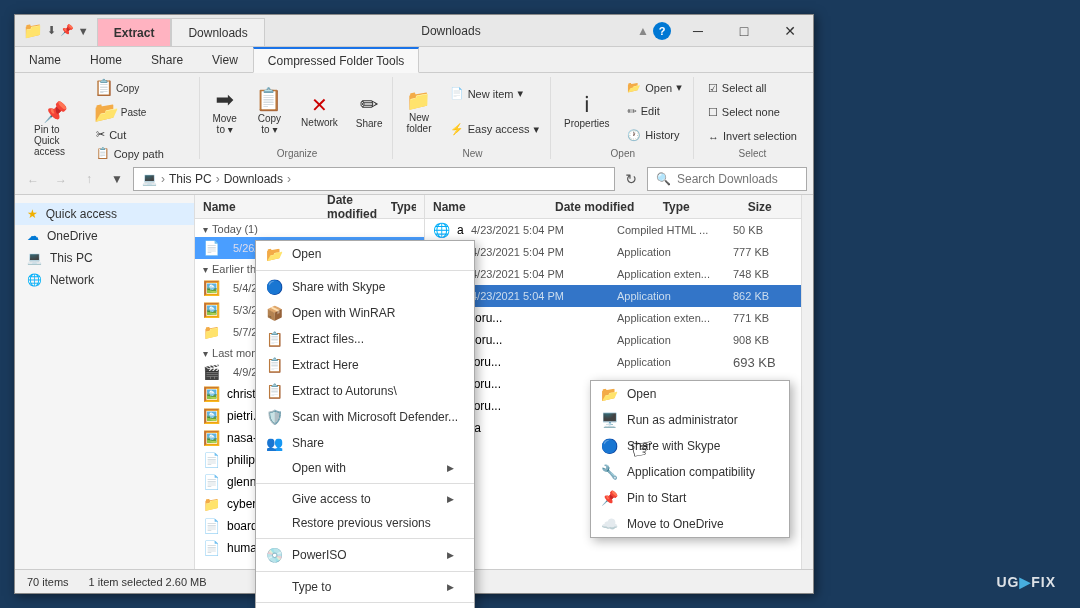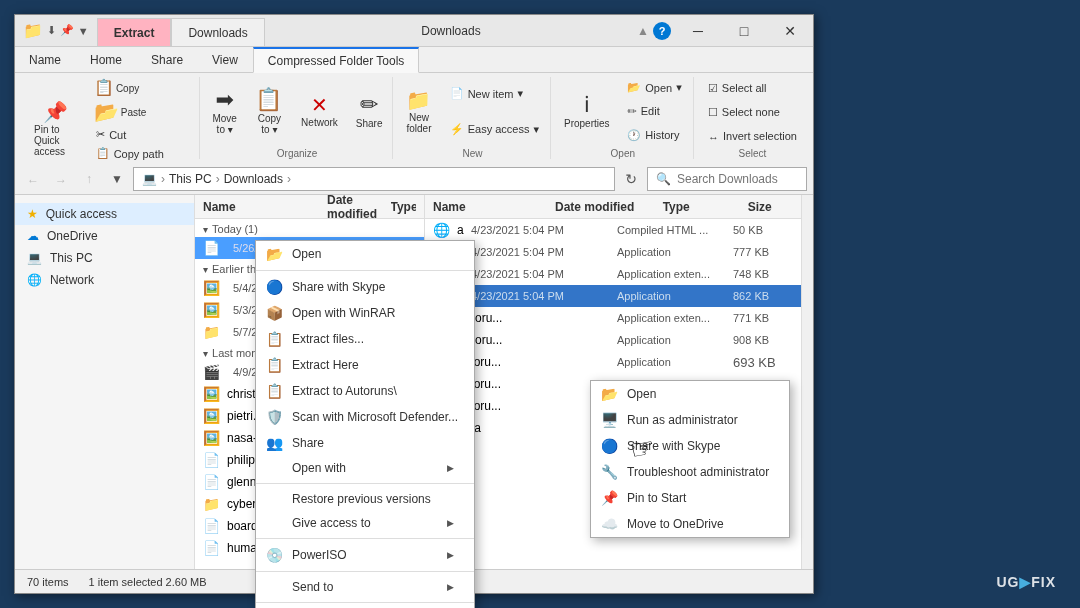--- a/index.html
+++ b/index.html
@@ -845,37 +845,37 @@
   </div>
   <div class="context-menu-item">
     <span class="context-menu-icon">👥</span>
     <span>Share</span>
   </div>
   <div class="context-menu-item has-sub">
     <span class="context-menu-icon"> </span>
     <span>Open with</span>
   </div>
   <div class="context-menu-separator"></div>
+  <div class="context-menu-item has-sub">
+    <span class="context-menu-icon"> </span>
+    <span>Give access to</span>
+  </div>
   <div class="context-menu-item">
     <span class="context-menu-icon"> </span>
     <span>Restore previous versions</span>
-  </div>
-  <div class="context-menu-item has-sub">
-    <span class="context-menu-icon"> </span>
-    <span>Give access to</span>
   </div>
   <div class="context-menu-separator"></div>
   <div class="context-menu-item has-sub">
     <span class="context-menu-icon">💿</span>
     <span>PowerISO</span>
   </div>
   <div class="context-menu-separator"></div>
   <div class="context-menu-item has-sub">
     <span class="context-menu-icon"> </span>
-    <span>Send to</span>
+    <span>Type to</span>
   </div>
   <div class="context-menu-separator"></div>
   <div class="context-menu-item">
     
     
   </div>
 
 </div>
 
 <div class="context-menu-2" style="top:380px;left:590px;width:200px;">
@@ -886,21 +886,21 @@
   <div class="context-menu-2-item">
     <span class="context-menu-2-icon">🖥️</span>
     <span>Run as administrator</span>
   </div>
   <div class="context-menu-2-item">
     <span class="context-menu-2-icon" style="color:#00aff0;">🔵</span>
     <span>Share with Skype</span>
   </div>
   <div class="context-menu-2-item">
     <span class="context-menu-2-icon">🔧</span>
-    <span>Troubleshoot administrator</span>
+    <span>Application compatibility</span>
   </div>
   <div class="context-menu-2-item">
     <span class="context-menu-2-icon">📌</span>
     <span>Pin to Start</span>
   </div>
   <div class="context-menu-2-item">
     <span class="context-menu-2-icon">☁️</span>
     <span>Move to OneDrive</span>
   </div>
 </div>

